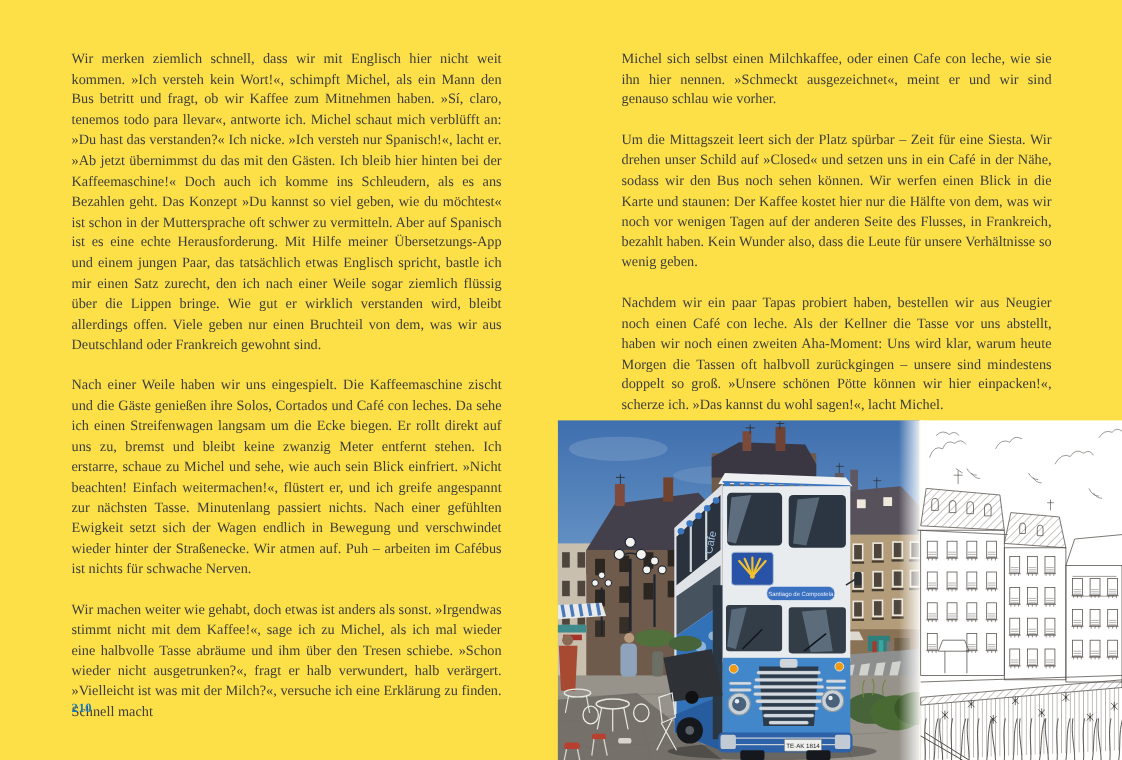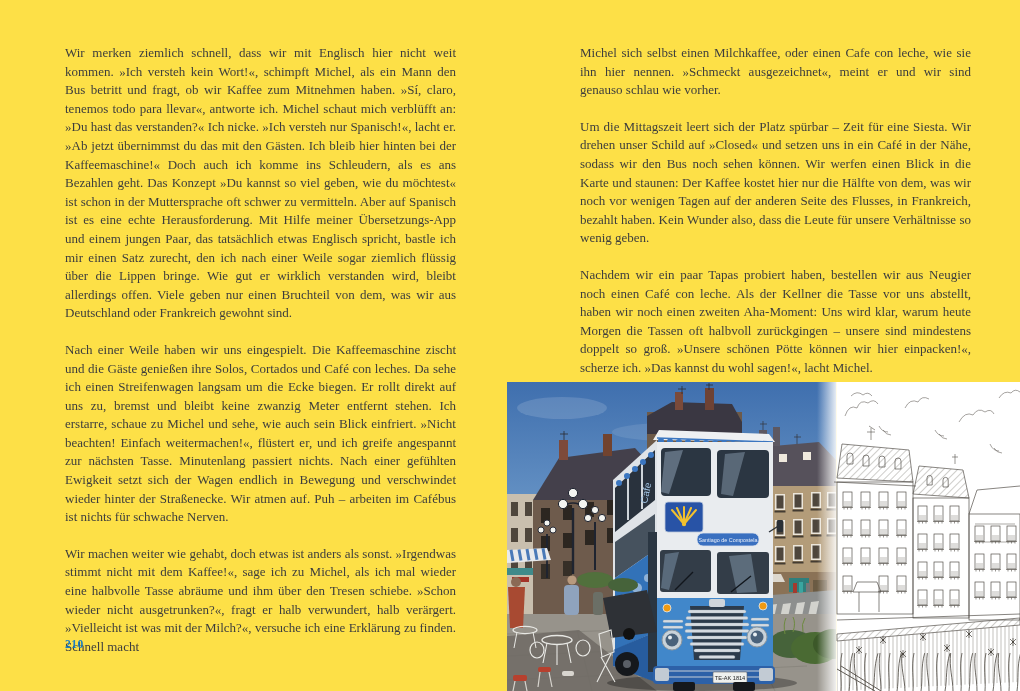--- a/index.html
+++ b/index.html
@@ -1,21 +1,21 @@
 <!DOCTYPE html>
 <html lang="de"><head>
 <meta charset="utf-8">
 <style>
   html,body{margin:0;padding:0;background:#ffffff;}
   .sheet{position:relative;width:1020px;height:691px;background:#fde047;overflow:hidden;
          font-family:"Liberation Serif", serif;color:#3d3d3d;}
   .col{position:absolute;top:44px;width:391px;font-size:13px;line-height:18.6px;}
   .col p{margin:0 0 18px 0;text-align:justify;hyphens:auto;-webkit-hyphens:auto;}
   .col-left{left:65px;}
-  .col-right{left:580px;}
+  .col-right{left:565px;}
   .page-number{position:absolute;left:65px;top:638px;width:391px;text-align:left;
                font-size:11.5px;font-weight:bold;letter-spacing:.5px;}
   figure.illu{position:absolute;left:507px;top:382px;width:513px;height:309px;margin:0;}
   figure.illu svg{display:block;}
 </style>
 </head>
 <body>
 
 <div class="sheet">
 

